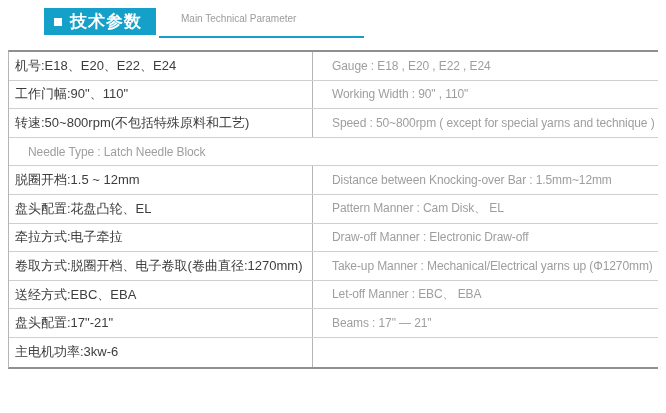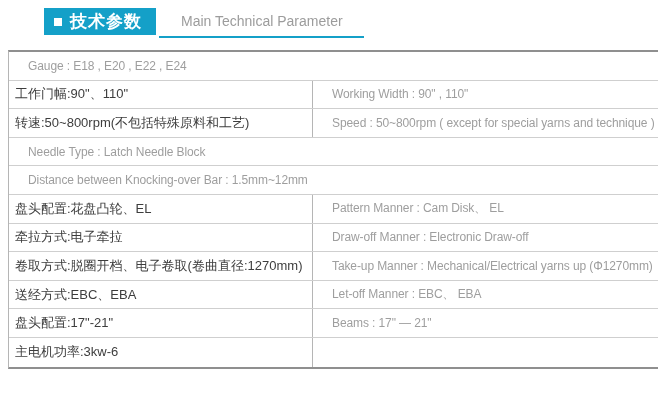--- a/index.html
+++ b/index.html
@@ -20,21 +20,21 @@
   .bullet {
     width: 8px; height: 8px; background: #ffffff;
     display: inline-block; margin-right: 8px; margin-top: 1px;
   }
   .badge-text {
     color: #ffffff; font-size: 17px; font-weight: bold;
     letter-spacing: 1px; white-space: nowrap;
   }
   .subtitle {
     position: absolute; left: 145px; top: 13px;
-    font-size: 14px; color: #9c9c9c; white-space: nowrap;
+    font-size: 10px; color: #9c9c9c; white-space: nowrap;
   }
   .underline {
     position: absolute; left: 123px; top: 36px;
     width: 205px; height: 2px; background: #14a0c8;
   }
   .table {
     position: absolute; left: 8px; top: 50px; width: 650px;
     border-top: 2px solid #8f8f8f;
     border-bottom: 2px solid #8f8f8f;
     border-left: 1px solid #b5b5b5;
@@ -69,39 +69,41 @@
   <div class="badge" style="background: rgb(20, 160, 200);">
     <span class="bullet"></span>
     <span class="badge-text">技术参数</span>
   </div>
   <span class="subtitle">Main Technical Parameter</span>
   <div class="underline" style="background: rgb(20, 160, 200);"></div>
 </div>
 
 <div class="table">
   <div class="row">
+    <div class="cell cn">机号:E18、E20、E22、E24</div>
     <div class="cell en">Gauge : E18 , E20 , E22 , E24</div>
   </div>
 
   <div class="row">
     <div class="cell cn">工作门幅:90"、110"</div>
     <div class="cell en">Working Width : 90" , 110"</div>
   </div>
 
   <div class="row">
     <div class="cell cn">转速:50~800rpm(不包括特殊原料和工艺)</div>
     <div class="cell en">Speed : 50~800rpm ( except for special yarns and technique )</div>
   </div>
 
   <div class="row">
     <div class="cell en">Needle Type : Latch Needle Block</div>
   </div>
 
 
   <div class="row">
+    <div class="cell cn">脱圈开档:1.5 ~ 12mm</div>
     <div class="cell en">Distance between Knocking-over Bar : 1.5mm~12mm</div>
   </div>
 
   <div class="row">
     <div class="cell cn">盘头配置:花盘凸轮、EL</div>
     <div class="cell en">Pattern Manner : Cam Disk、 EL</div>
   </div>
 
   <div class="row">
     <div class="cell cn">牵拉方式:电子牵拉</div>

